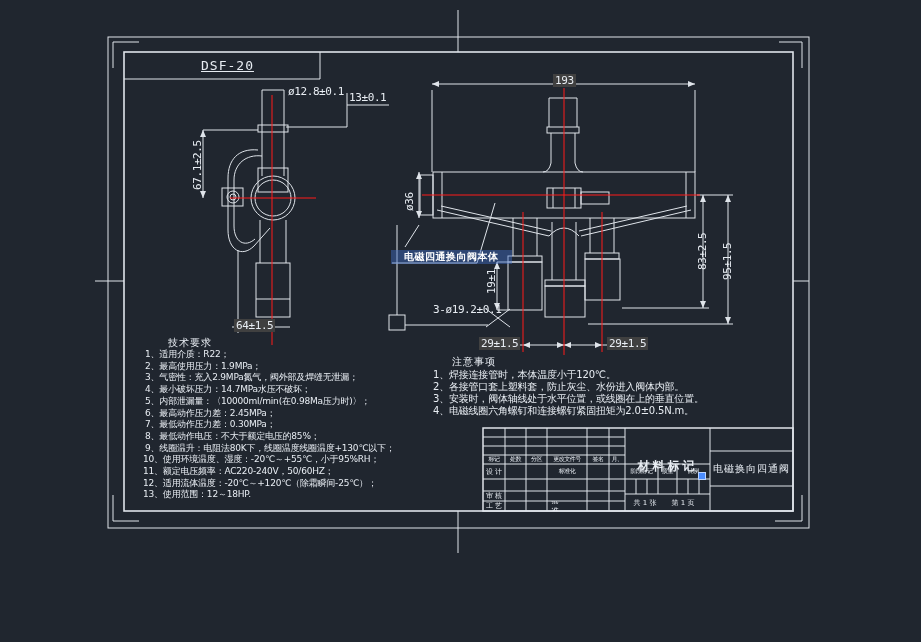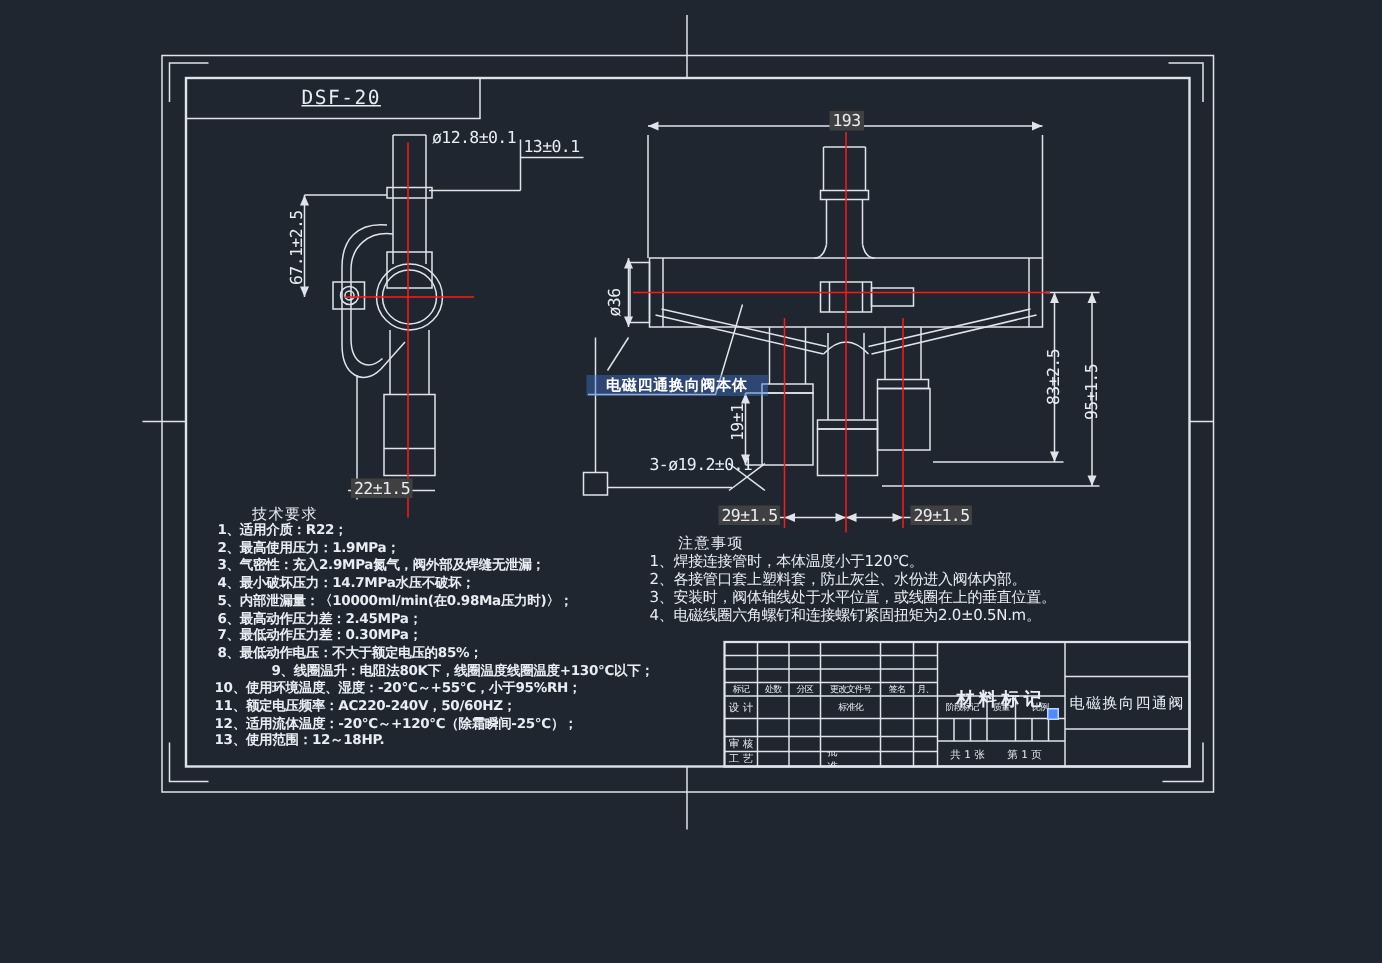--- a/index.html
+++ b/index.html
@@ -11,21 +11,21 @@
   #linework{position:absolute; left:0; top:0;}
   .txt{position:absolute; white-space:nowrap; color:#e8edf3;}
   .dim{font-family:"DejaVu Sans Mono", monospace; font-size:11px; letter-spacing:-0.4px;}
   .rot{transform:rotate(-90deg); transform-origin:0 0;}
   .onLine{background:#404040; padding:0 2px;}
   .model-tab{font-family:"DejaVu Sans Mono", monospace; font-size:13px; letter-spacing:1px;}
   .sel-label{
     font-size:10px; font-weight:bold; letter-spacing:0.5px;
     background:rgba(64,110,200,0.45); padding:0 13px; color:#fff;
   }
-  .list{font-size:9px; line-height:11.7px; letter-spacing:-0.2px;font-weight:bold;}
+  .list{font-size:9px; line-height:11.7px; letter-spacing:-0.2px;}
   .list2{font-size:10px; line-height:11.8px; letter-spacing:-0.2px;}
   .list-title{font-size:10px; letter-spacing:1px;}
   .tb-cell{position:absolute; display:flex; align-items:center; justify-content:center;
            text-align:center; overflow:hidden; color:#e8edf3;}
   .tb-tiny{font-size:6px; letter-spacing:-0.5px;}
   .tb-small{font-size:7px;}
   .tb-big{font-size:12px; font-weight:bold; letter-spacing:3px;}
   .tb-title{font-size:10px; letter-spacing:1px;}
   .grip{position:absolute; width:6px; height:6px; background:#4a8cff; border:1px solid #bcd4ff;}
 </style>
@@ -202,21 +202,21 @@
       <path d="M710,451 H793"></path>
         <path d="M710,486 H793"></path>
     </g>
   </svg>
 
   <div class="txt model-tab" style="left:201px; top:58px;text-decoration:underline;">DSF-20</div>
 
   <div class="txt dim" style="left:288px; top:85px;">ø12.8±0.1</div>
   <div class="txt dim" style="left:349px; top:91px;">13±0.1</div>
   <div class="txt dim rot" style="left:191px; top:190px;">67.1±2.5</div>
-  <div class="txt dim onLine" style="left:234px; top:319px;">22±1.5</div>
+  <div class="txt dim onLine" style="left:234px; top:319px;">64±1.5</div>
   <div class="txt dim onLine" style="left:553px; top:74px;">193</div>
   <div class="txt dim rot" style="left:403px; top:211px;">ø36</div>
   <div class="txt dim rot" style="left:485px; top:294px;">19±1</div>
   <div class="txt dim" style="left:433px; top:303px;">3-ø19.2±0.1</div>
   <div class="txt dim onLine" style="left:479px; top:337px;">29±1.5</div>
   <div class="txt dim onLine" style="left:607px; top:337px;">29±1.5</div>
   <div class="txt dim rot" style="left:696px; top:270px;">83±2.5</div>
   <div class="txt dim rot" style="left:721px; top:280px;">95±1.5</div>
 
   <div class="txt sel-label" style="left:391px; top:250px;">电磁四通换向阀本体</div>
@@ -224,21 +224,21 @@
   <div>
     <div class="txt list-title" style="left:168px; top:336px;">技术要求</div>
     <div class="txt list" style="left:145px; top:349px;">1、适用介质：R22；</div>
     <div class="txt list" style="left:145px; top:361px;">2、最高使用压力：1.9MPa；</div>
     <div class="txt list" style="left:145px; top:372px;">3、气密性：充入2.9MPa氮气，阀外部及焊缝无泄漏；</div>
     <div class="txt list" style="left:145px; top:384px;">4、最小破坏压力：14.7MPa水压不破坏；</div>
     <div class="txt list" style="left:145px; top:396px;">5、内部泄漏量：〈10000ml/min(在0.98Ma压力时)〉；</div>
     <div class="txt list" style="left:145px; top:408px;">6、最高动作压力差：2.45MPa；</div>
     <div class="txt list" style="left:145px; top:419px;">7、最低动作压力差：0.30MPa；</div>
     <div class="txt list" style="left:145px; top:431px;">8、最低动作电压：不大于额定电压的85%；</div>
-    <div class="txt list" style="left:145px; top:443px;margin-left:36px;">9、线圈温升：电阻法80K下，线圈温度线圈温度+130℃以下；</div>
+    <div class="txt list" style="left:145px; top:443px;">9、线圈温升：电阻法80K下，线圈温度线圈温度+130℃以下；</div>
     <div class="txt list" style="left:143px; top:454px;">10、使用环境温度、湿度：-20℃～+55℃，小于95%RH；</div>
     <div class="txt list" style="left:143px; top:466px;">11、额定电压频率：AC220-240V，50/60HZ；</div>
     <div class="txt list" style="left:143px; top:478px;">12、适用流体温度：-20℃～+120℃（除霜瞬间-25℃）；</div>
     <div class="txt list" style="left:143px; top:489px;">13、使用范围：12～18HP.</div>
   </div>
 
   <div>
     <div class="txt list-title" style="left:452px; top:355px;">注意事项</div>
     <div class="txt list2" style="left:433px; top:369px;">1、焊接连接管时，本体温度小于120℃。</div>
     <div class="txt list2" style="left:433px; top:381px;">2、各接管口套上塑料套，防止灰尘、水份进入阀体内部。</div>

